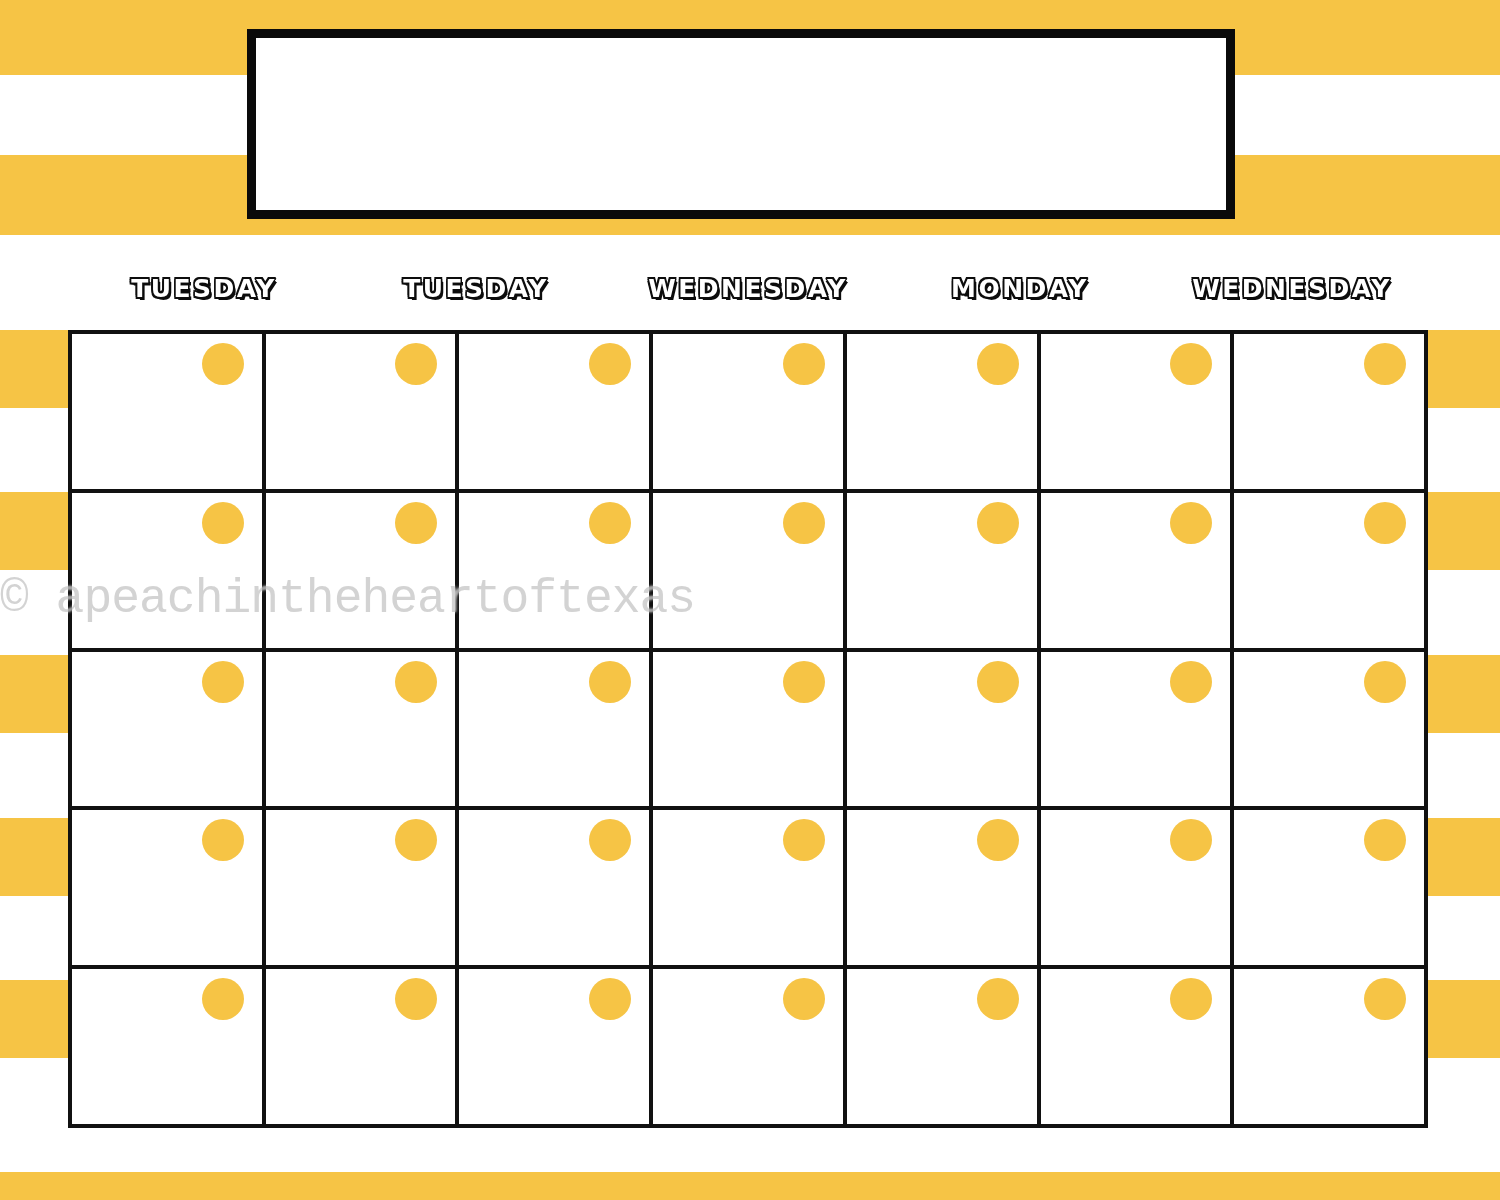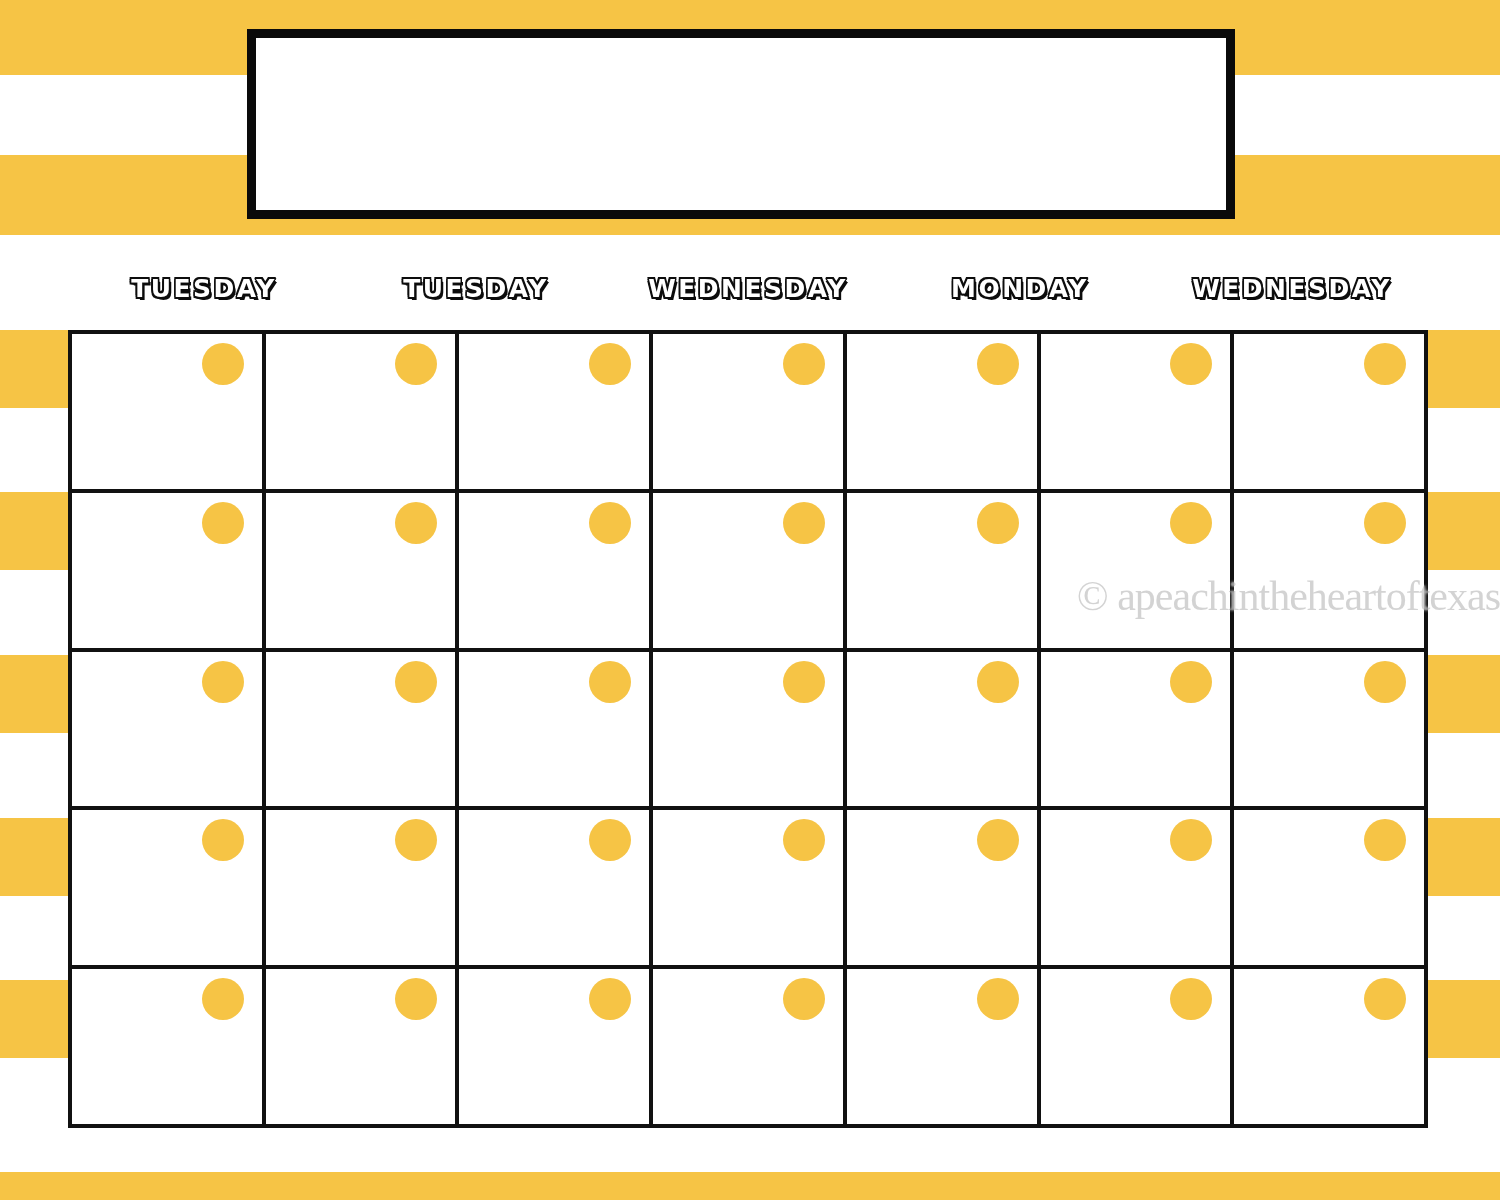--- a/index.html
+++ b/index.html
@@ -122,23 +122,23 @@
     border-radius: 50%;
     background: #f6c445;
   }
 
   
   .watermark {
     position: absolute;
     left: 0;
     right: 0;
     top: 572px;
-    text-align: right;
-    font-family: Liberation Serif, serif;
-    font-size: 42px;
+    text-align: left;
+    font-family: Liberation Mono, monospace;
+    font-size: 48px;
     letter-spacing: -1px;
     color: rgba(150,150,150,0.42);
     text-shadow: 0 0 3px rgba(255,255,255,0.9);
     pointer-events: none;
     white-space: nowrap;
   }
 </style>
 </head>
 <body>
 

